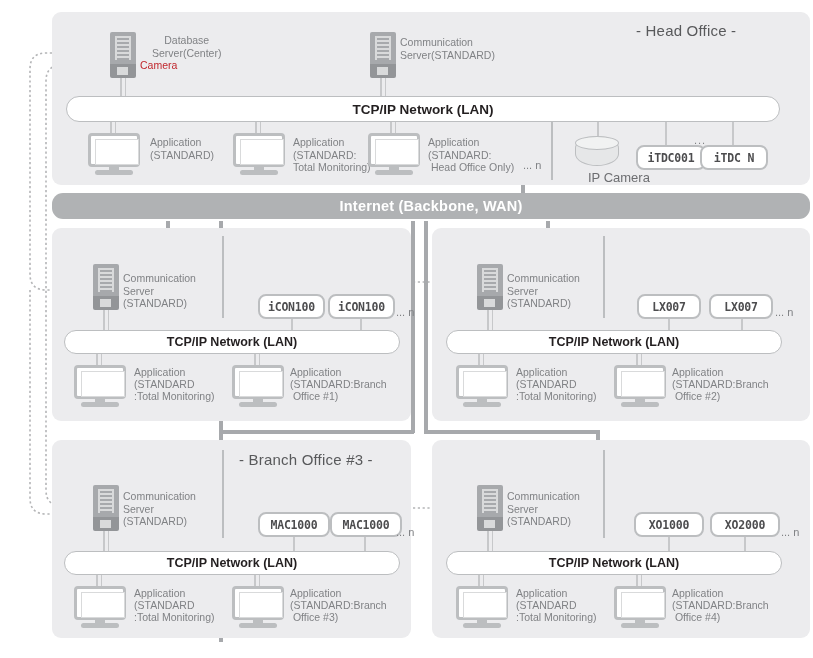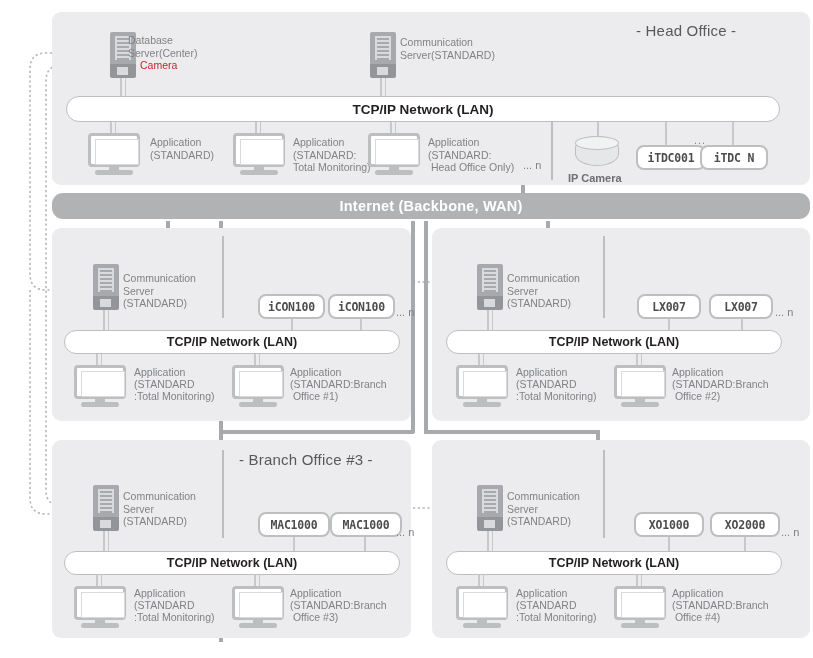--- a/index.html
+++ b/index.html
@@ -144,21 +144,21 @@
   .lbl{
     position:absolute;
     font-size:10.5px;
     color:#808285;
     line-height:12.5px;
     white-space:pre;
   }
   .lbl.tight{line-height:12px;}
   .lbl.active{color:#c1272d;}
   .lbl.camlabel{
-    font-size:11px;font-weight:bold;color:#6d6e71;
+    font-size:13px;font-weight:normal;color:#6d6e71;margin-left:20px;
   }
   .lbl.dots{font-size:11px;color:#808285;letter-spacing:1px;}
   .lbl.ndots{font-size:11px;color:#808285;}
 
   
   .drop{position:absolute;background:#c7c8ca;width:1.5px;}
   .drop2{position:absolute;width:6px;}
   .drop2 i{position:absolute;top:0;width:1.5px;height:100%;background:#c7c8ca;}
   .drop2 i.a{left:0;} .drop2 i.b{left:4.5px;}
 
@@ -224,21 +224,21 @@
         <i></i>
         <i></i>
       </div>
     <div class="base"></div>
       <div class="led"></div>
   </div>
   <div class="drop2" style="left:120px;top:78px;height:20px;">
       <i class="a"></i>
       <i class="b"></i>
     </div>
-  <div class="lbl" style="left:128px;top:34px;">Database
+  <div class="lbl" style="left:152px;top:34px;text-align:center;">Database
 Server(Center)</div>
   <div class="lbl active" style="left:140px;top:59px;">Camera</div>
 
   <div class="server" style="left:370px;top:32px;">
     <div class="body"></div>
     <div class="face">
         <i></i>
         <i></i>
         <i></i>
         <i></i>

